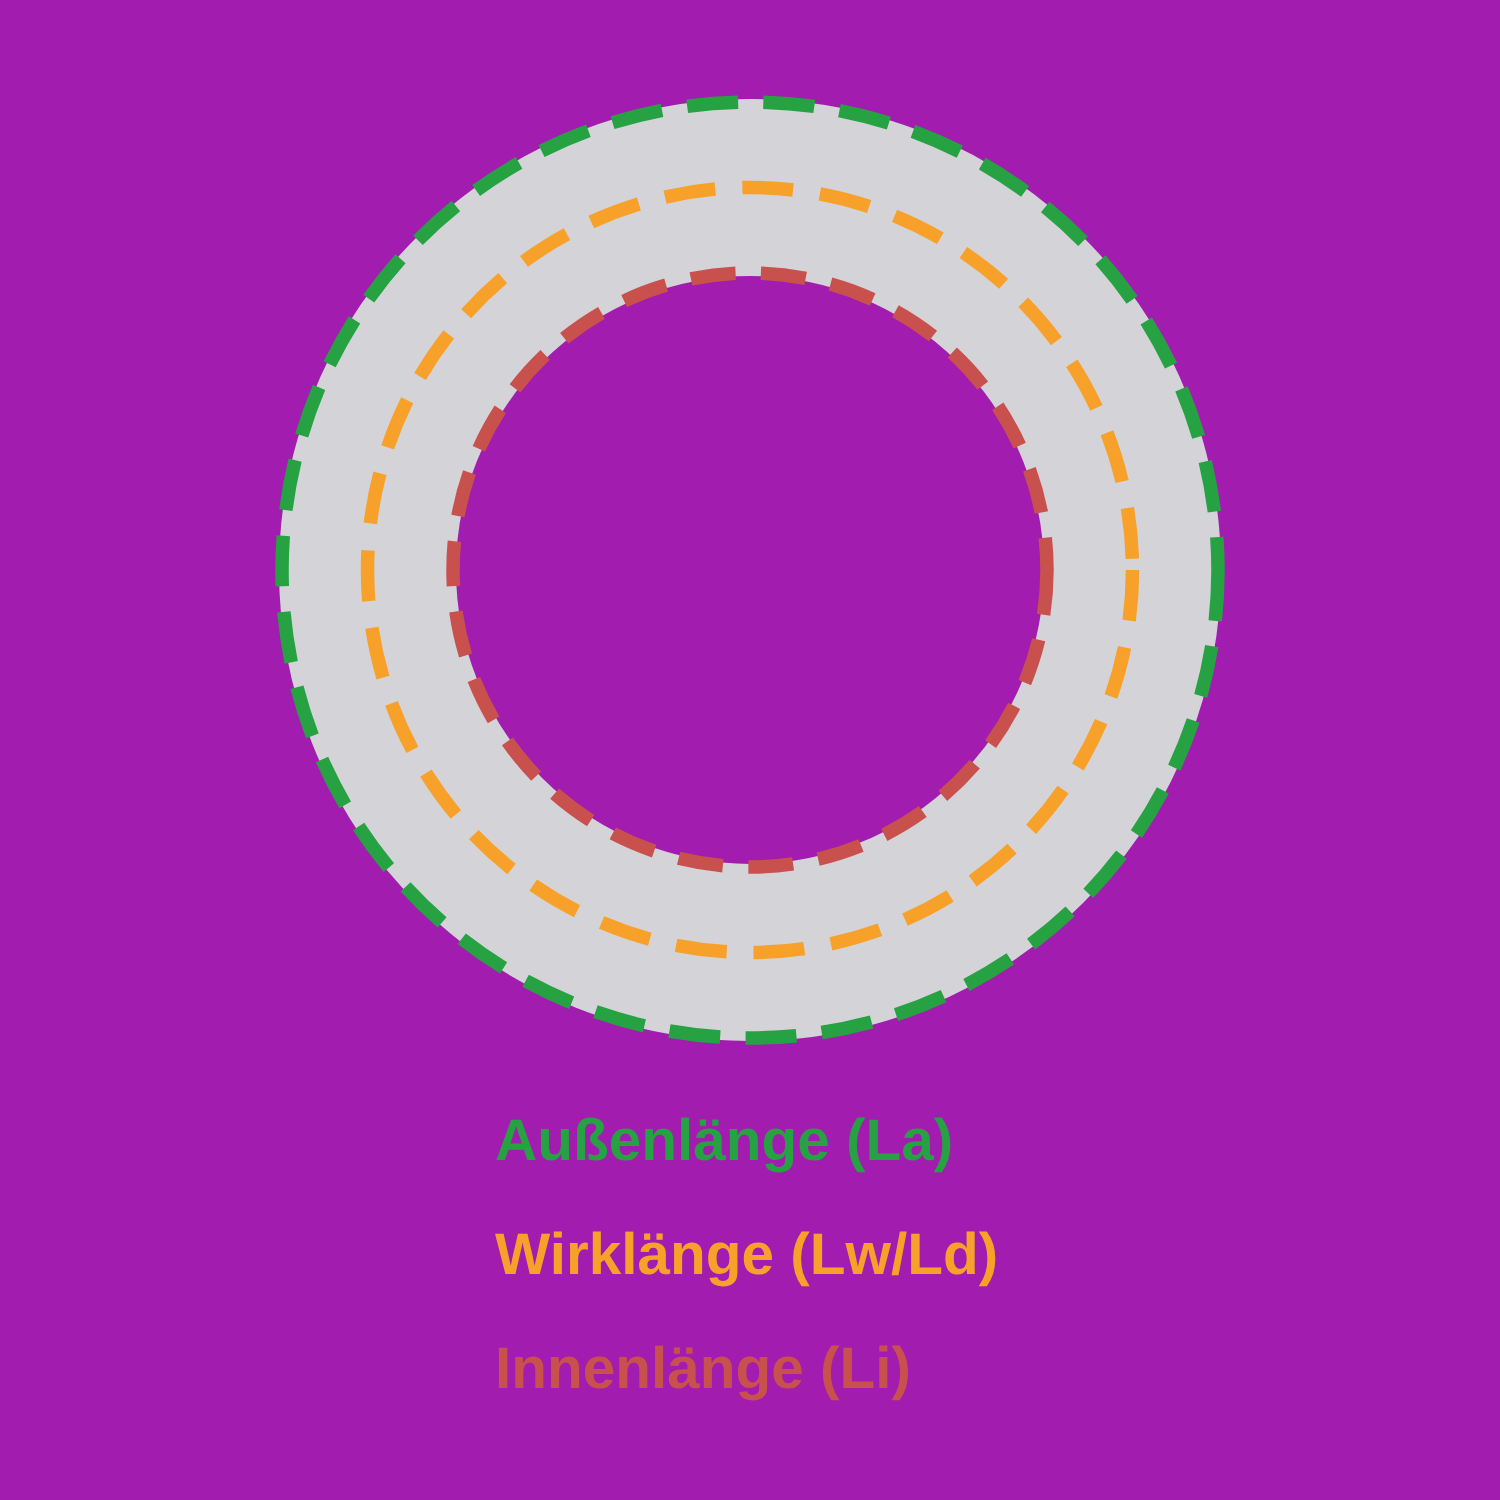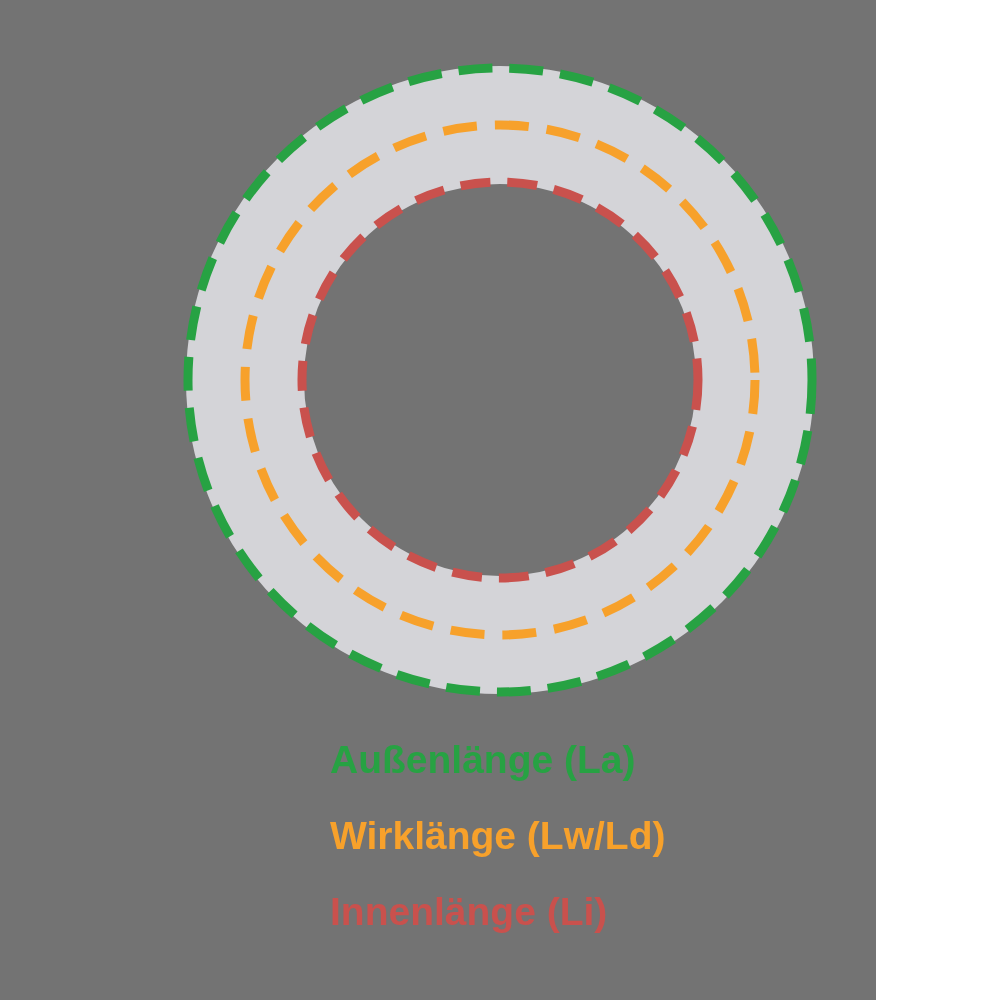--- a/index.html
+++ b/index.html
@@ -2,23 +2,23 @@
 <html><head>
   <meta charset="utf-8">
   <style>
     html, body {
       margin: 0;
       padding: 0;
       background: #ffffff;
     }
     .canvas {
       position: relative;
-      width: 876px;
+      width: 1000px;
       height: 1000px;
-      background: #737373;
+      background: #a21caf;
       overflow: hidden;
     }
     svg {
       display: block;
     }
     .label-text {
       font-family: "Liberation Sans", "DejaVu Sans", sans-serif;
       font-weight: 700;
       font-size: 39px;
     }

